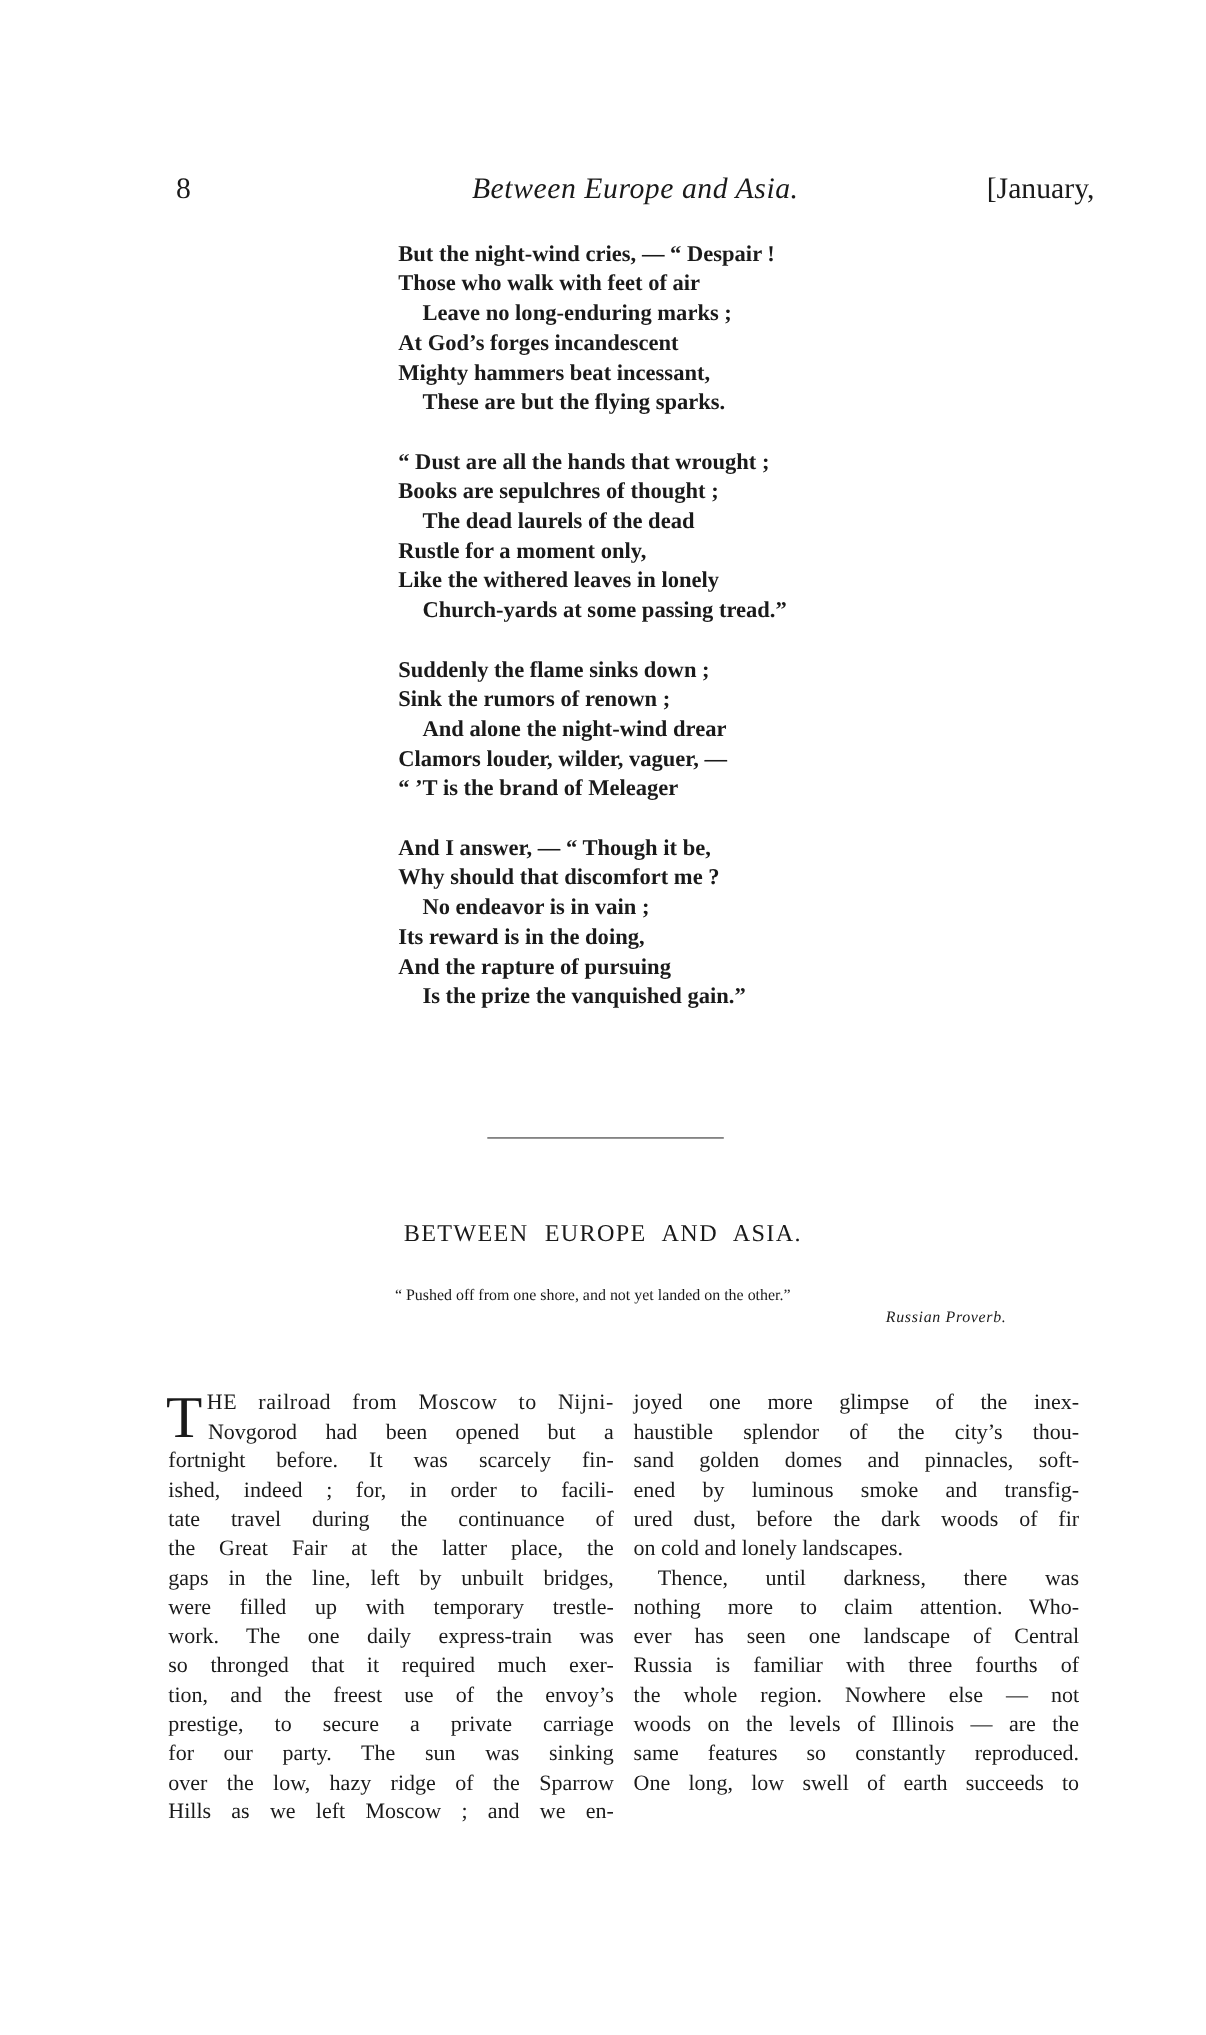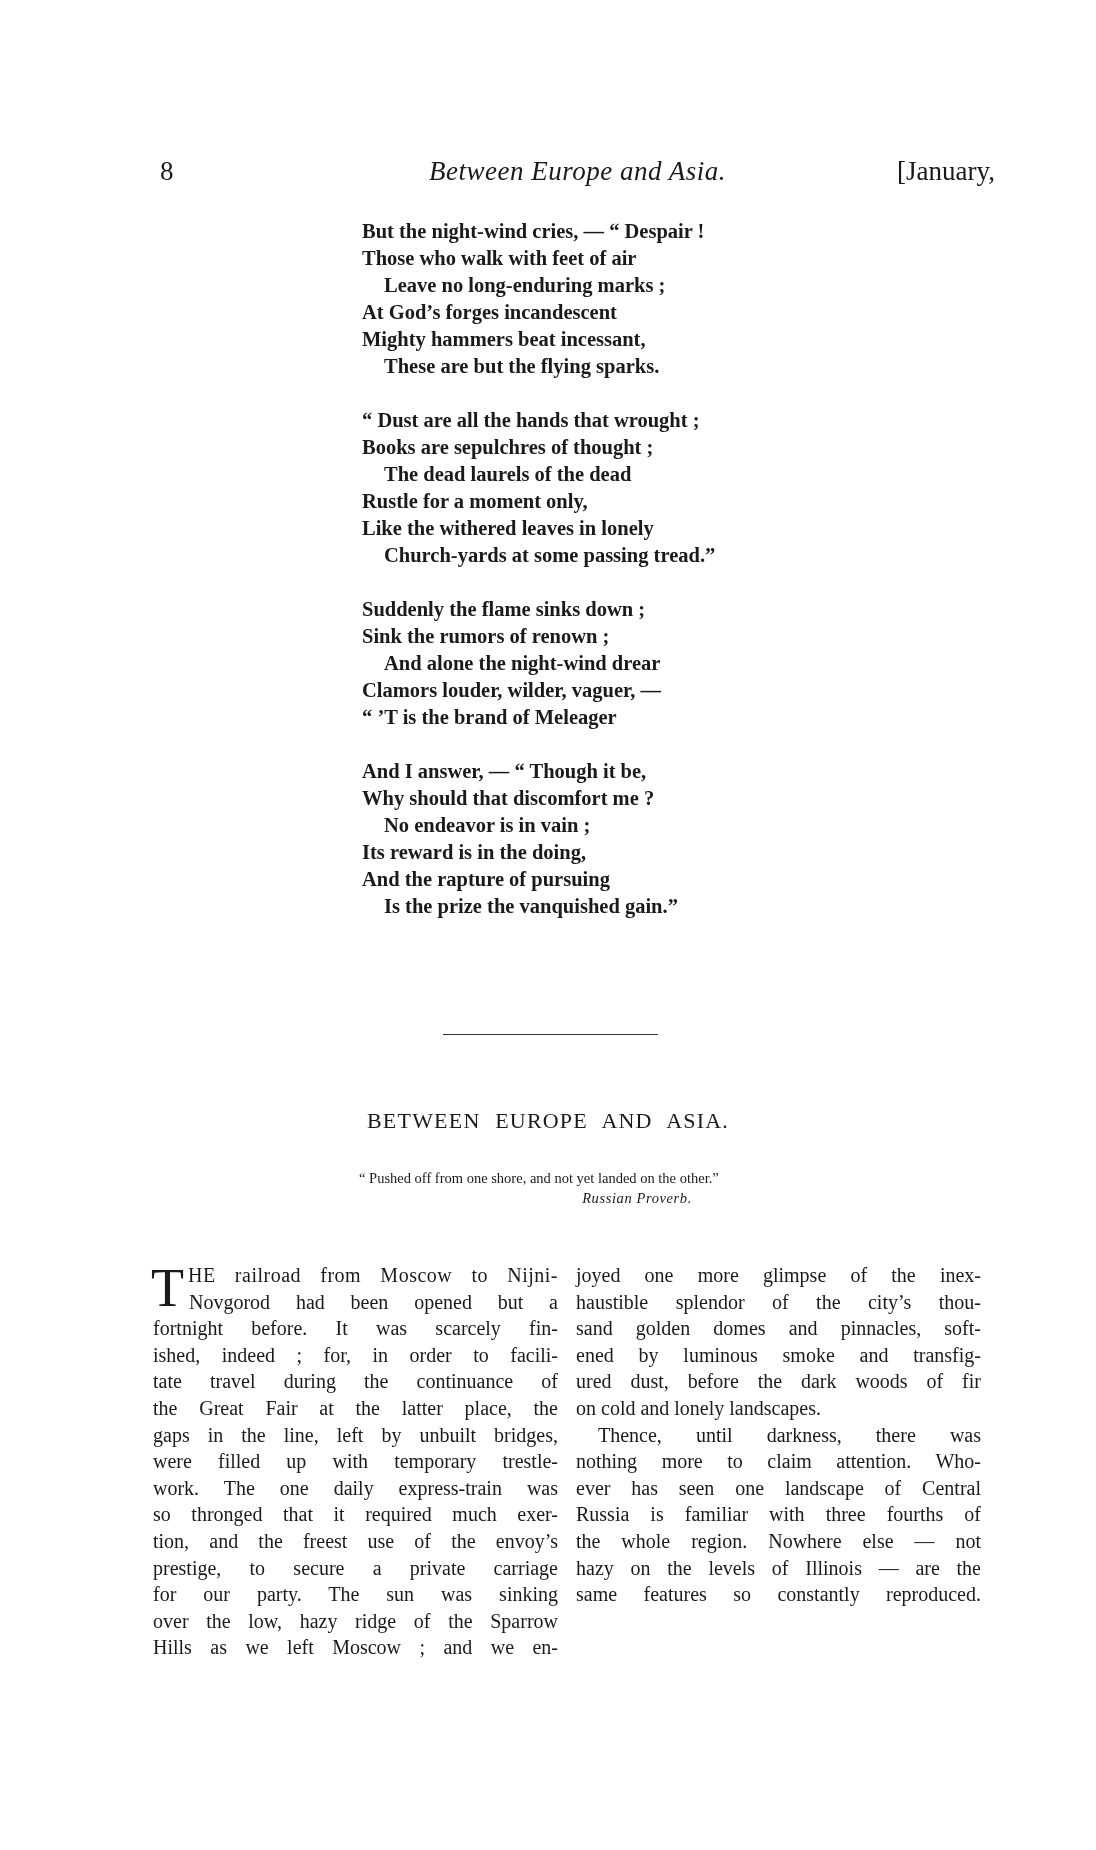--- a/index.html
+++ b/index.html
@@ -86,21 +86,21 @@
       width: 560px;
       font-size: 14.5px;
       line-height: 20px;
       margin-left: 20px;
     }
     .epigraph-quote {
       display: block;
     }
     .epigraph-source {
       display: block;
-      text-align: center;
+      text-align: right;
       font-style: italic;
       letter-spacing: 0.6px;
       padding-right: 4px;
     }
     .columns {
       position: absolute;
       top: 1262px;
       left: 153px;
       width: 842px;
       height: 420px;
@@ -221,16 +221,17 @@
       <span class="col-line">haustible splendor of the city’s thou-</span>
       <span class="col-line">sand golden domes and pinnacles, soft-</span>
       <span class="col-line">ened by luminous smoke and transfig-</span>
       <span class="col-line">ured dust, before the dark woods of fir</span>
       <span class="col-line last">on cold and lonely landscapes.</span>
       <span class="col-line para-indent">Thence, until darkness, there was</span>
       <span class="col-line">nothing more to claim attention.  Who-</span>
       <span class="col-line">ever has seen one landscape of Central</span>
       <span class="col-line">Russia is familiar with three fourths of</span>
       <span class="col-line">the whole region.  Nowhere else — not</span>
-      <span class="col-line">hazy on the levels of Illinois — are the</span>
+      <span class="col-line">woods on the levels of Illinois — are the</span>
       <span class="col-line">same features so constantly reproduced.</span>
+      <span class="col-line">One long, low swell of earth succeeds to</span>
     </div>
 </section>
 
 </body></html>

